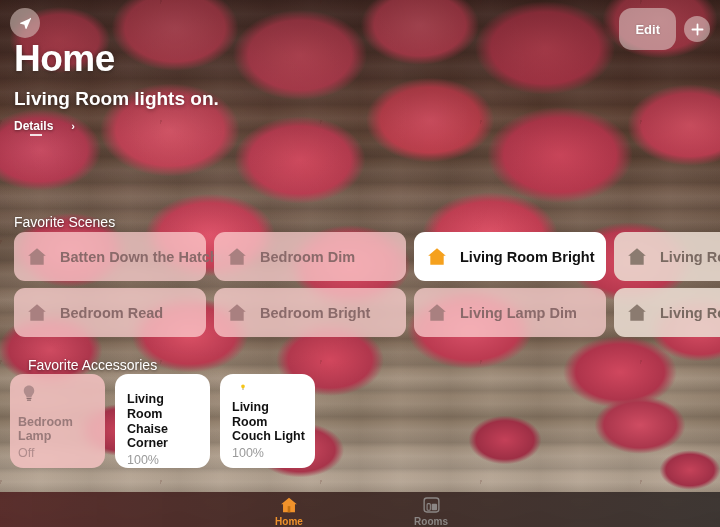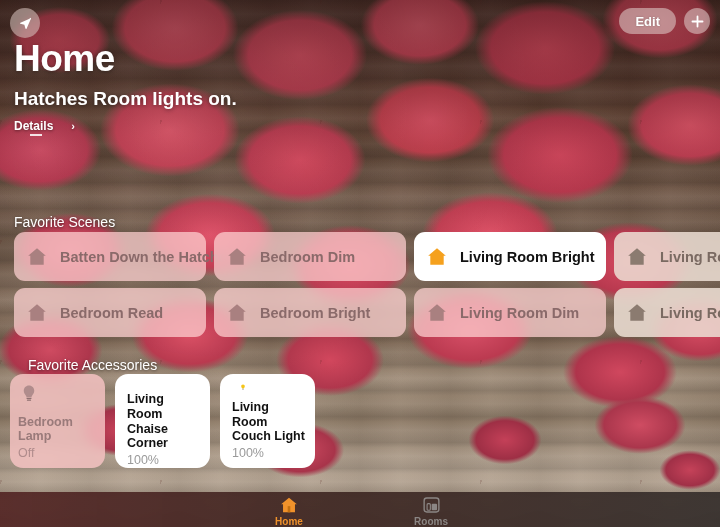--- a/index.html
+++ b/index.html
@@ -83,21 +83,21 @@
     background:linear-gradient(180deg, rgba(40,18,16,0.42) 0%, rgba(40,18,16,0.12) 26%, rgba(0,0,0,0) 46%); }
 
   
   .loc-btn {
     position:absolute; left:10px; top:8px; width:30px; height:30px; border-radius:50%;
     background:rgba(220,200,195,0.55); display:flex; align-items:center; justify-content:center;
     backdrop-filter:blur(4px);
   }
   .top-right { position:absolute; right:10px; top:8px; display:flex; align-items:center; gap:8px; }
   .edit-btn {
-    height:26px; padding:0 16px; border-radius:13px; border:none;
+    height:42px; padding:0 16px; border-radius:13px; border:none;
     background:rgba(225,210,205,0.55); color:#fff; font-size:13px; font-weight:bold;
     font-family:"Liberation Sans", sans-serif; display:flex; align-items:center; cursor:pointer;
     text-shadow:0 0 2px rgba(0,0,0,0.25);
   }
   .plus-btn {
     width:26px; height:26px; border-radius:50%; border:none;
     background:rgba(225,210,205,0.55); display:flex; align-items:center; justify-content:center; cursor:pointer;
   }
 
   .title {
@@ -194,21 +194,21 @@
   <div class="top-right">
     <button class="edit-btn">Edit</button>
     <button class="plus-btn">
       <svg width="15" height="15" viewBox="0 0 16 16" aria-hidden="true">
         <path d="M8 2.6v10.8M2.6 8h10.8" stroke="#ffffff" stroke-width="1.9" stroke-linecap="round"></path>
       </svg>
     </button>
   </div>
 
   <div class="title">Home</div>
-  <div class="status">Hatches Room lights on.</div>
+  <div class="status">Living Room lights on.</div>
   <div class="details">
     <span>Details</span>
     <span class="chev">›</span>
   </div>
   <div class="details-dash"></div>
 
   <div class="sec-title" id="scenes-title">Favorite Scenes</div>
 
   <div class="scene-row" id="scene-row-1">
     <div class="scene-tile">
@@ -247,21 +247,21 @@
     <div class="scene-tile">
       <svg class="house" viewBox="0 0 24 22">
           <path d="M12 2 2.4 10.2h2.3V20h14.6v-9.8h2.3z" fill="#a98080"></path>
         </svg>
       <span class="scene-label">Bedroom Bright</span>
     </div>
     <div class="scene-tile">
       <svg class="house" viewBox="0 0 24 22">
           <path d="M12 2 2.4 10.2h2.3V20h14.6v-9.8h2.3z" fill="#a98080"></path>
         </svg>
-      <span class="scene-label">Living Room Dim</span>
+      <span class="scene-label">Living Lamp Dim</span>
     </div>
     <div class="scene-tile alt">
       <svg class="house" viewBox="0 0 24 22">
           <path d="M12 2 2.4 10.2h2.3V20h14.6v-9.8h2.3z" fill="#8b7b70"></path>
         </svg>
       <span class="scene-label">Living Room</span>
     </div>
   </div>
 
   <div class="sec-title" id="acc-title">Favorite Accessories</div>

